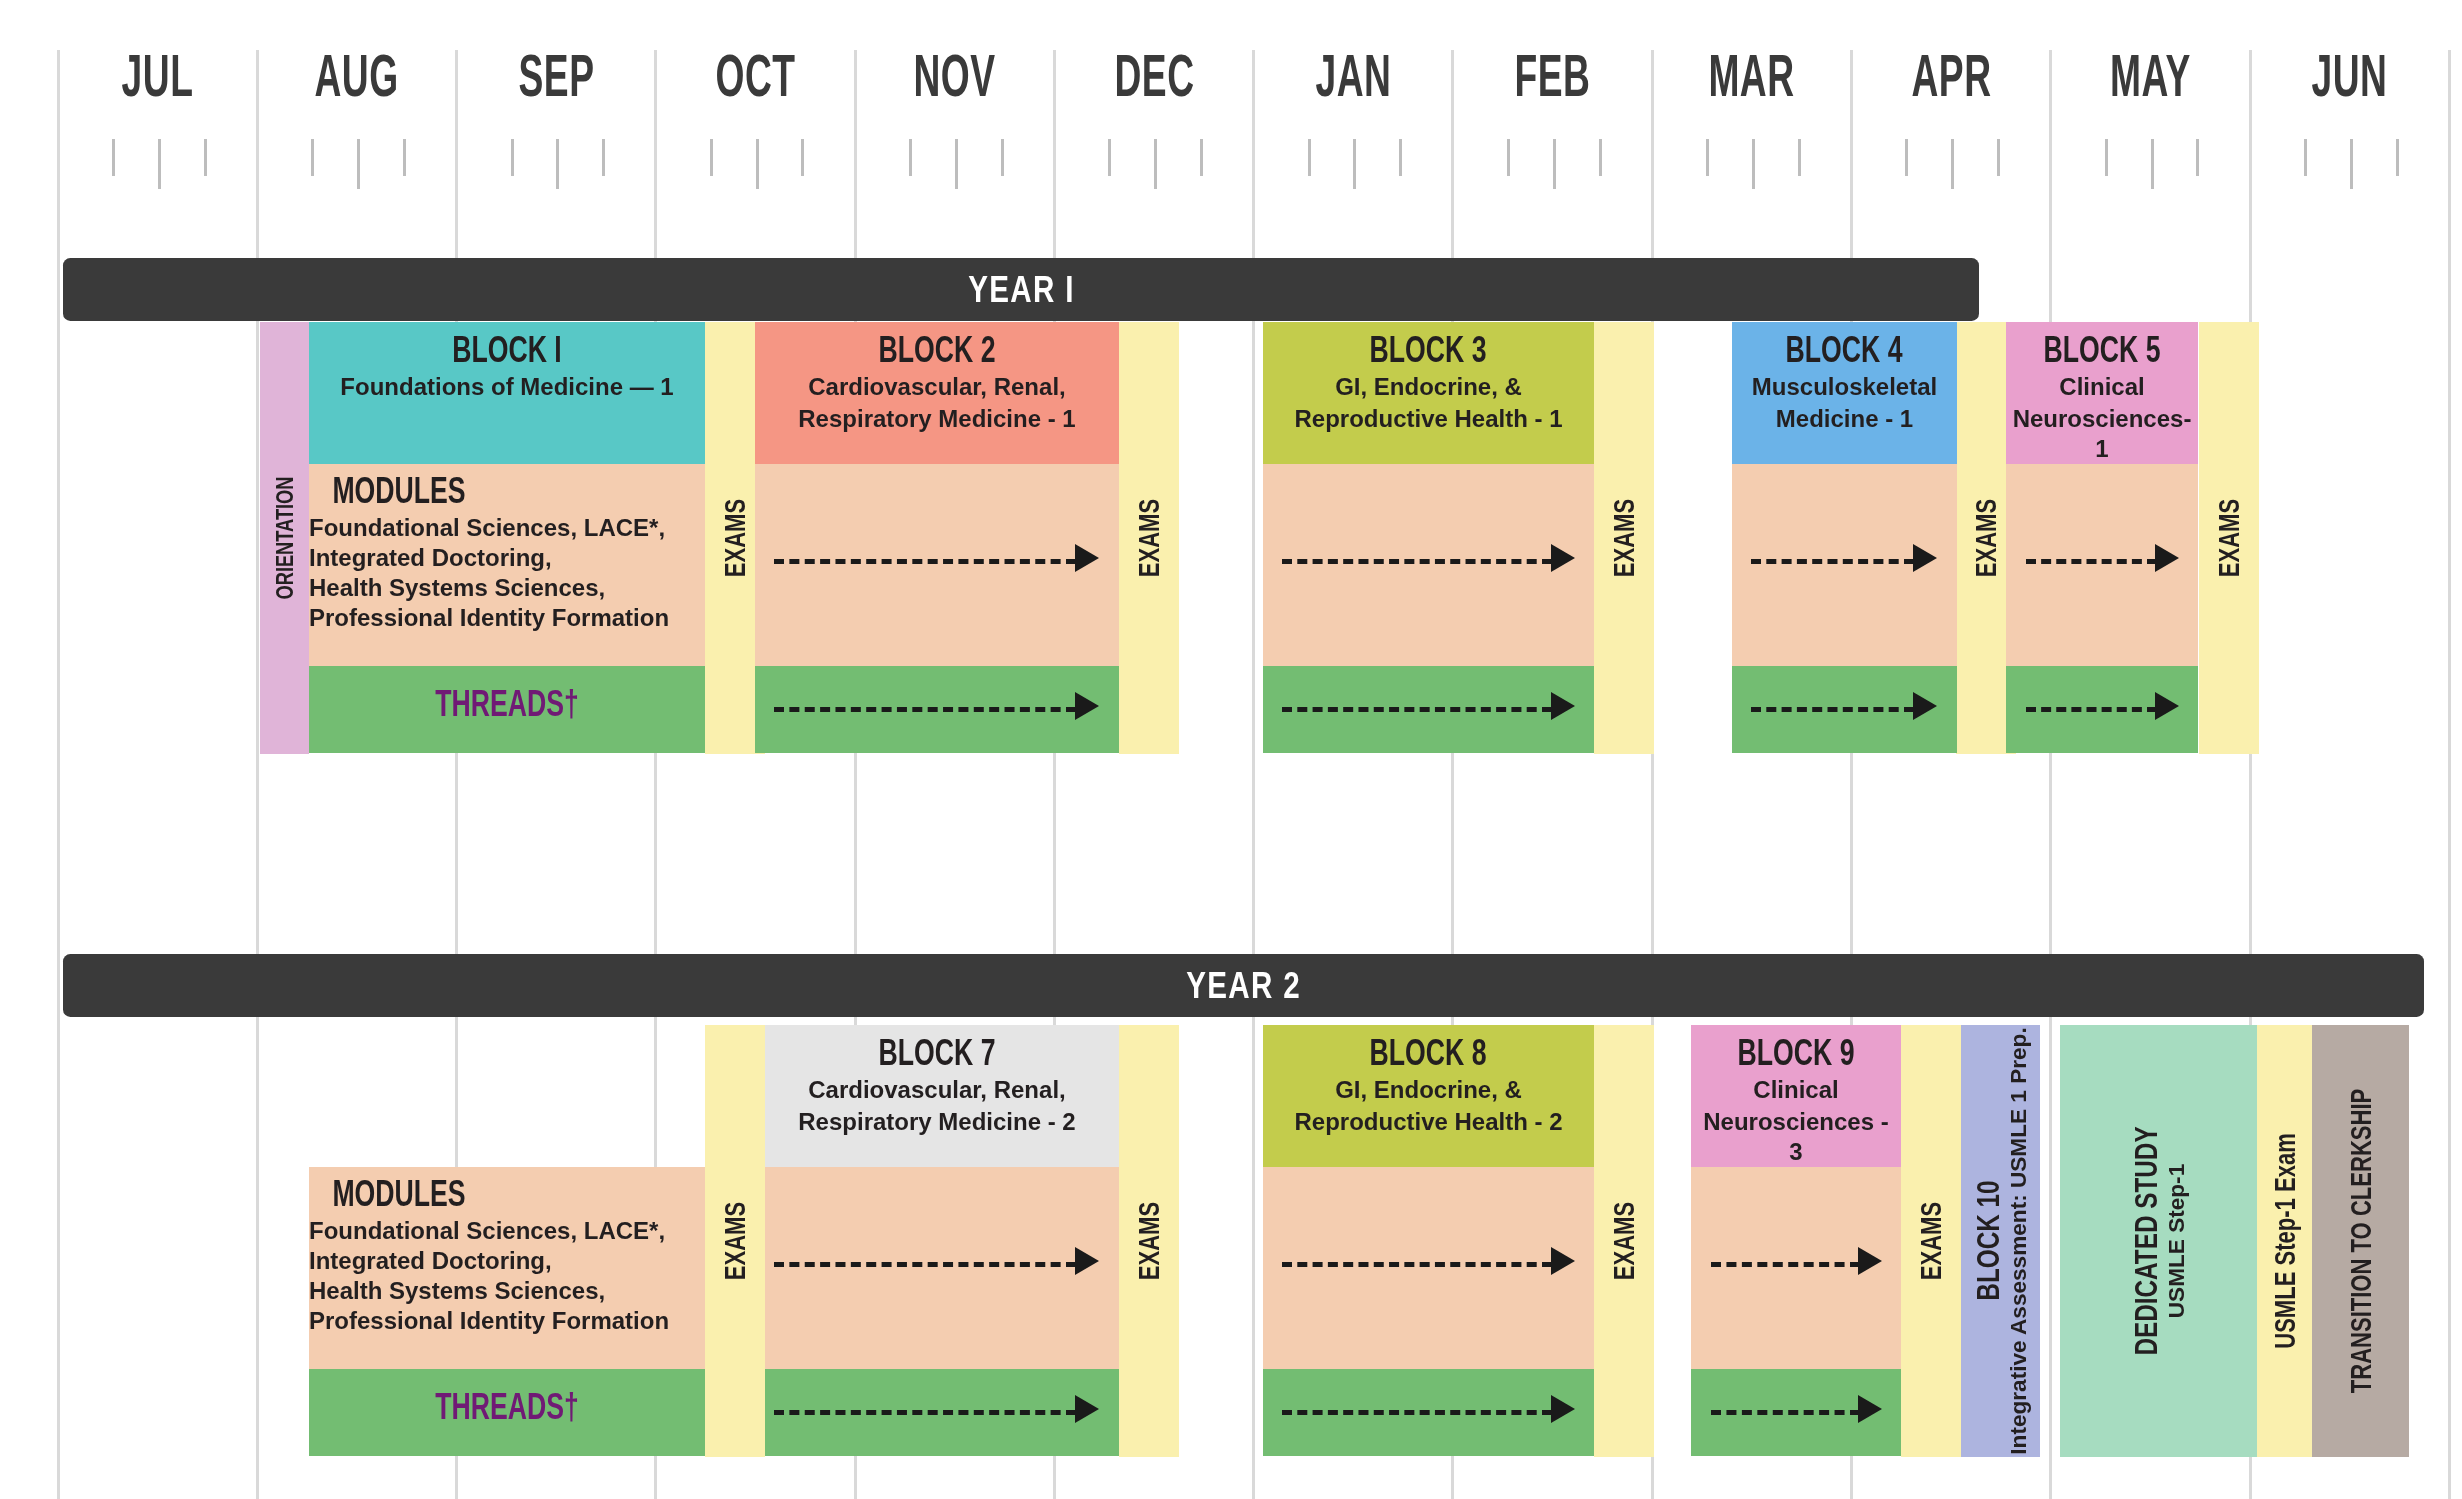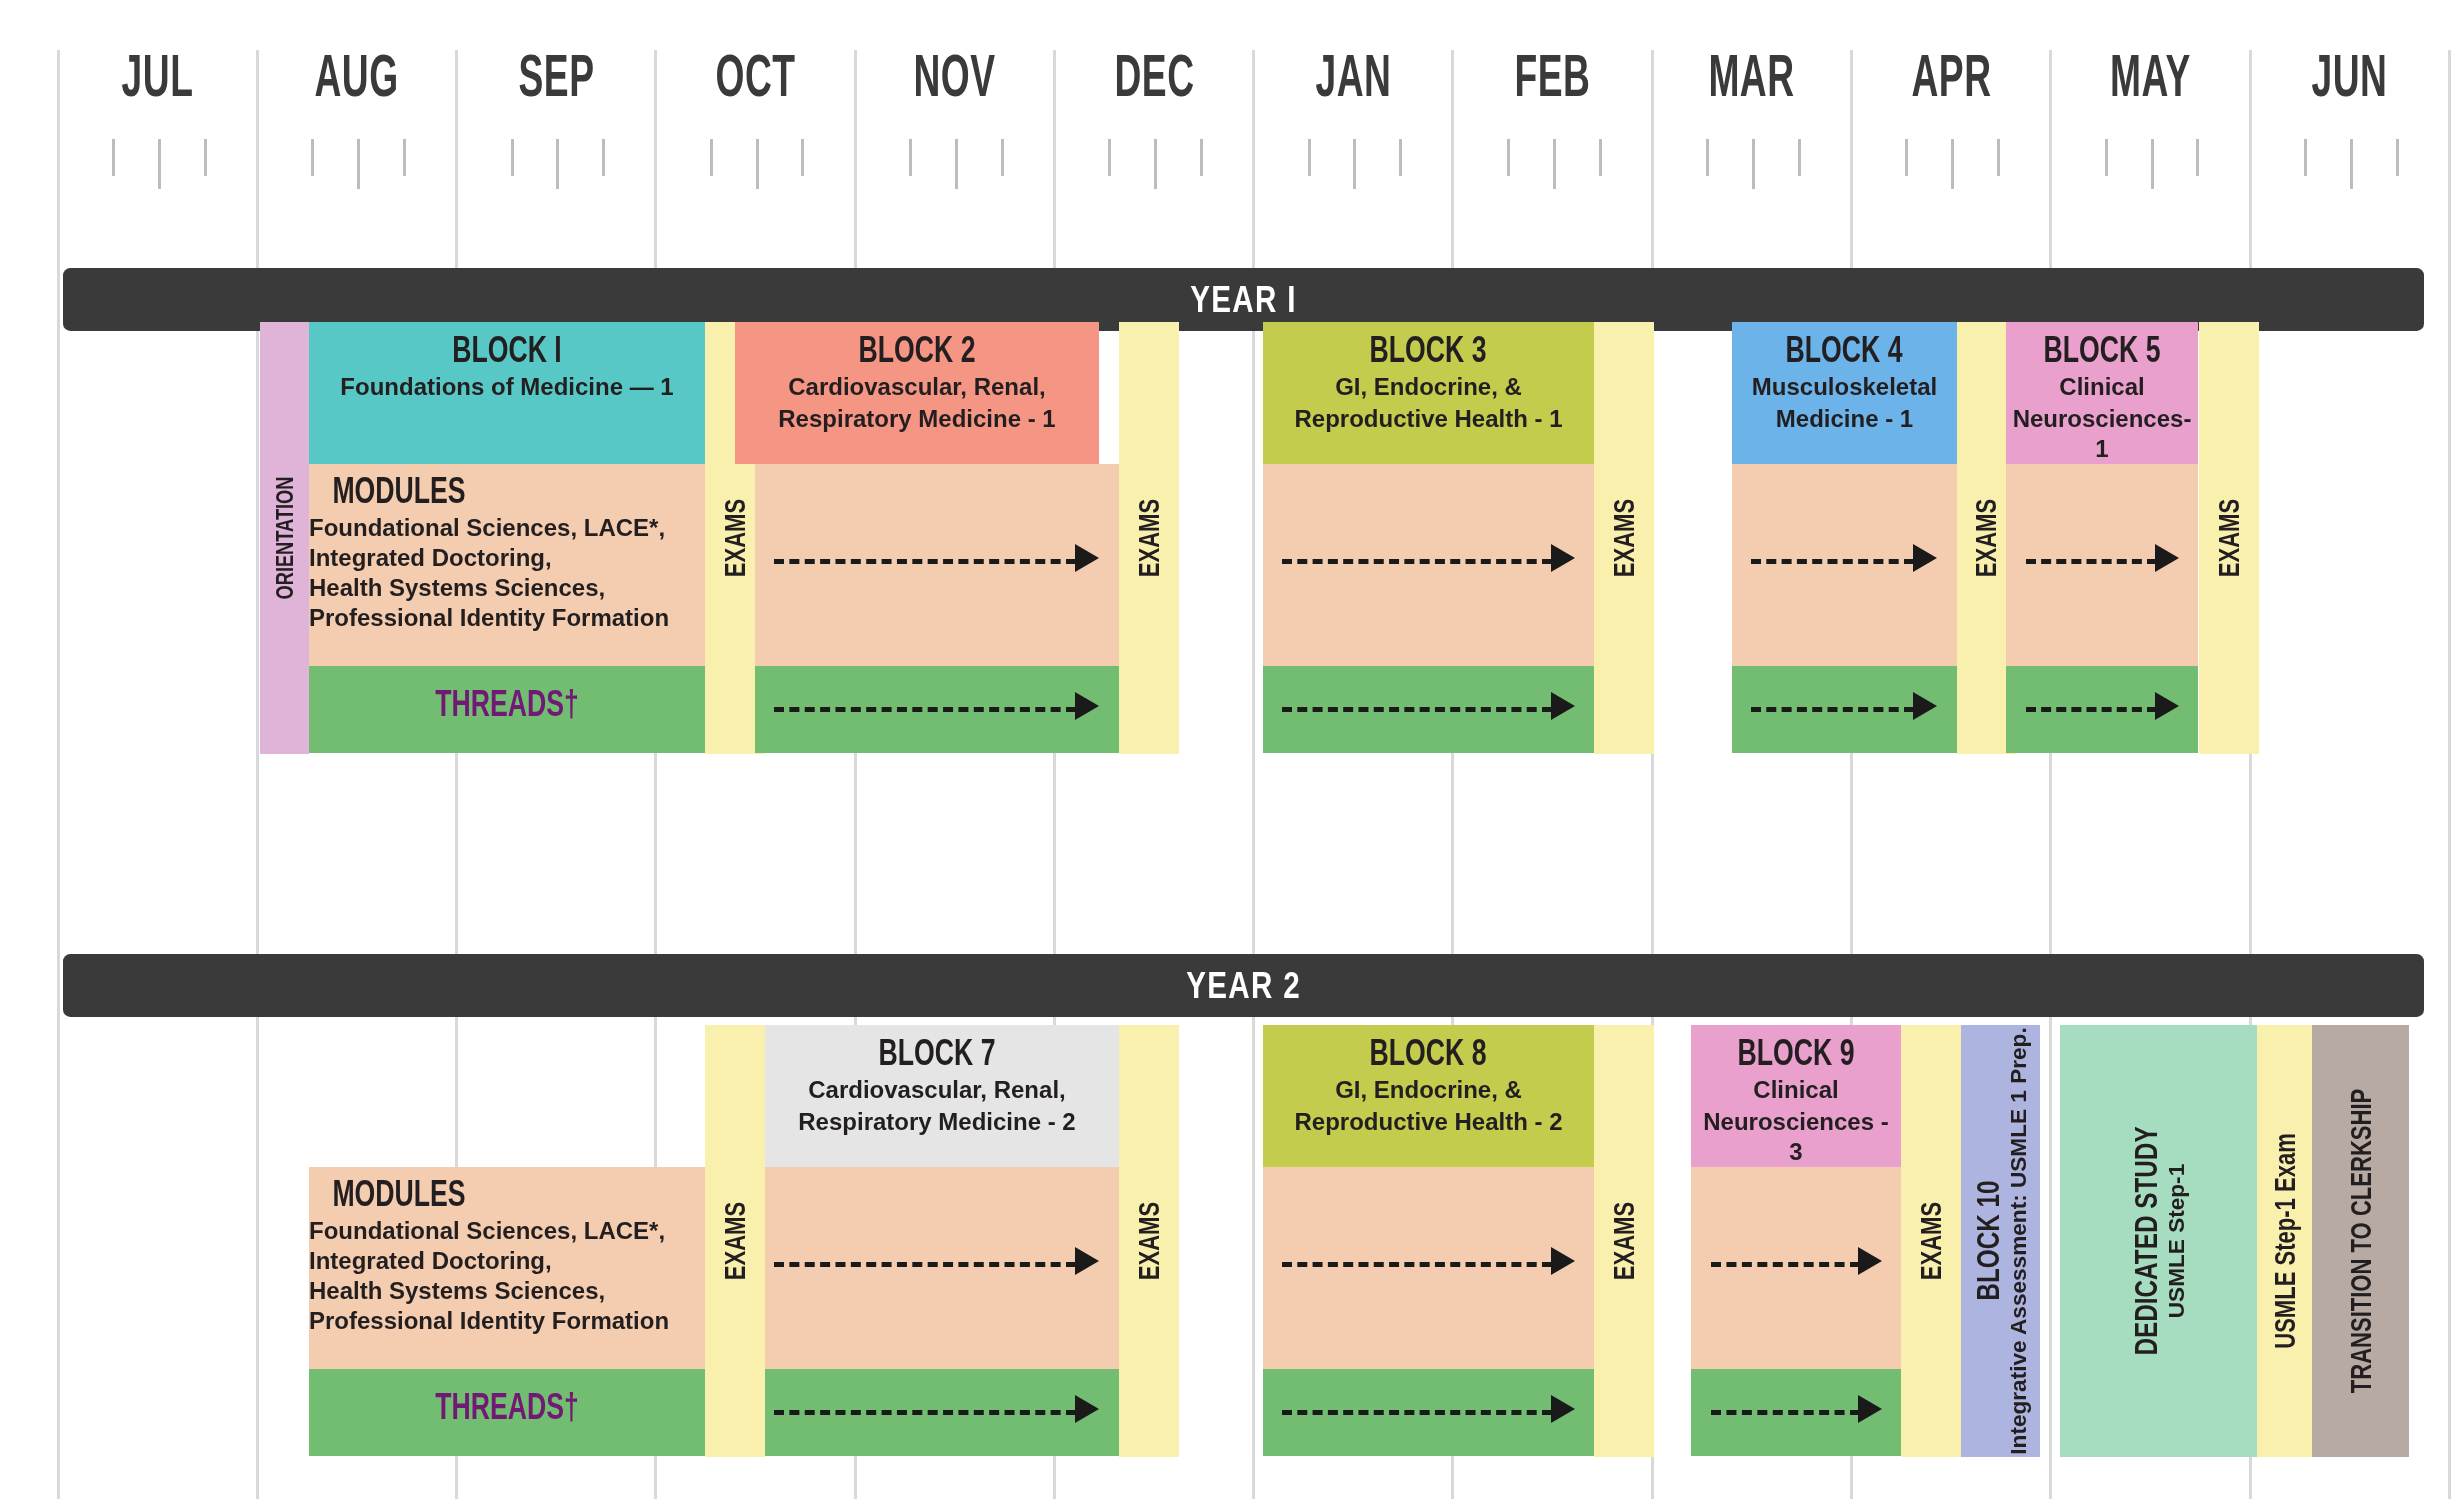--- a/index.html
+++ b/index.html
@@ -134,21 +134,21 @@
     <div class="month-label" style="left: 2051px; width: 199px;">MAY</div>
     <div class="tick" style="left: 2105px; top: 139px; height: 37px;"></div>
     <div class="tick" style="left: 2151px; top: 139px; height: 50px;"></div>
     <div class="tick" style="left: 2196px; top: 139px; height: 37px;"></div>
     <div class="gridline" style="left: 2249px; height: 1449px;"></div>
     <div class="month-label" style="left: 2250px; width: 199px;">JUN</div>
     <div class="tick" style="left: 2304px; top: 139px; height: 37px;"></div>
     <div class="tick" style="left: 2350px; top: 139px; height: 50px;"></div>
     <div class="tick" style="left: 2396px; top: 139px; height: 37px;"></div>
     <div class="gridline" style="left: 2448px; height: 1449px;"></div>
-    <div class="year-bar" style="left: 63px; top: 268px; width: 2361px;"><span>YEAR I</span></div>
+    <div class="year-bar" style="left: 63px; top: 258px; width: 1916px;"><span>YEAR I</span></div>
     <div class="year-bar" style="left: 63px; top: 954px; width: 2361px;"><span>YEAR 2</span></div>
     <div class="seg vcol" style="left: 260px; top: 322px; width: 49px; height: 432px; background: rgb(224, 180, 216);">
       <div class="vlabel small">
         <span class="l1"><i>ORIENTATION</i></span>
       </div>
     </div>
     <div class="seg blockhead" style="left: 309px; top: 322px; width: 396px; height: 142px; background: rgb(88, 200, 198);">
       <span class="bt"><i>BLOCK I</i></span>
       <span class="bs">Foundations of Medicine — 1</span>
     </div>
@@ -180,21 +180,21 @@
     <div class="seg vcol" style="left: 1956px; top: 322px; width: 60px; height: 432px; background: rgb(250, 240, 174);">
       <div class="vlabel plain">
         <span class="l1"><i>EXAMS</i></span>
       </div>
     </div>
     <div class="seg vcol" style="left: 2199px; top: 322px; width: 60px; height: 432px; background: rgb(250, 240, 174);">
       <div class="vlabel plain">
         <span class="l1"><i>EXAMS</i></span>
       </div>
     </div>
-    <div class="seg blockhead" style="left: 735px; top: 322px; width: 364px; height: 142px; background: rgb(245, 150, 132);">
+    <div class="seg blockhead" style="left: 755px; top: 322px; width: 364px; height: 142px; background: rgb(245, 150, 132);">
       <span class="bt"><i>BLOCK 2</i></span>
       <span class="bs">Cardiovascular, Renal,</span>
       <span class="bs">Respiratory Medicine - 1</span>
     </div>
     <div class="seg" style="left: 755px; top: 464px; width: 364px; height: 202px; background: rgb(244, 205, 176);"></div>
     <div class="arrow" style="left: 774px; top: 559px; width: 302px;"></div>
     <div class="arrowhead" style="left: 1075px; top: 544px;"></div>
     <div class="seg" style="left: 755px; top: 666px; width: 364px; height: 87px; background: rgb(115, 189, 114);"></div>
     <div class="arrow" style="left: 774px; top: 707px; width: 302px;"></div>
     <div class="arrowhead" style="left: 1075px; top: 692px;"></div>

